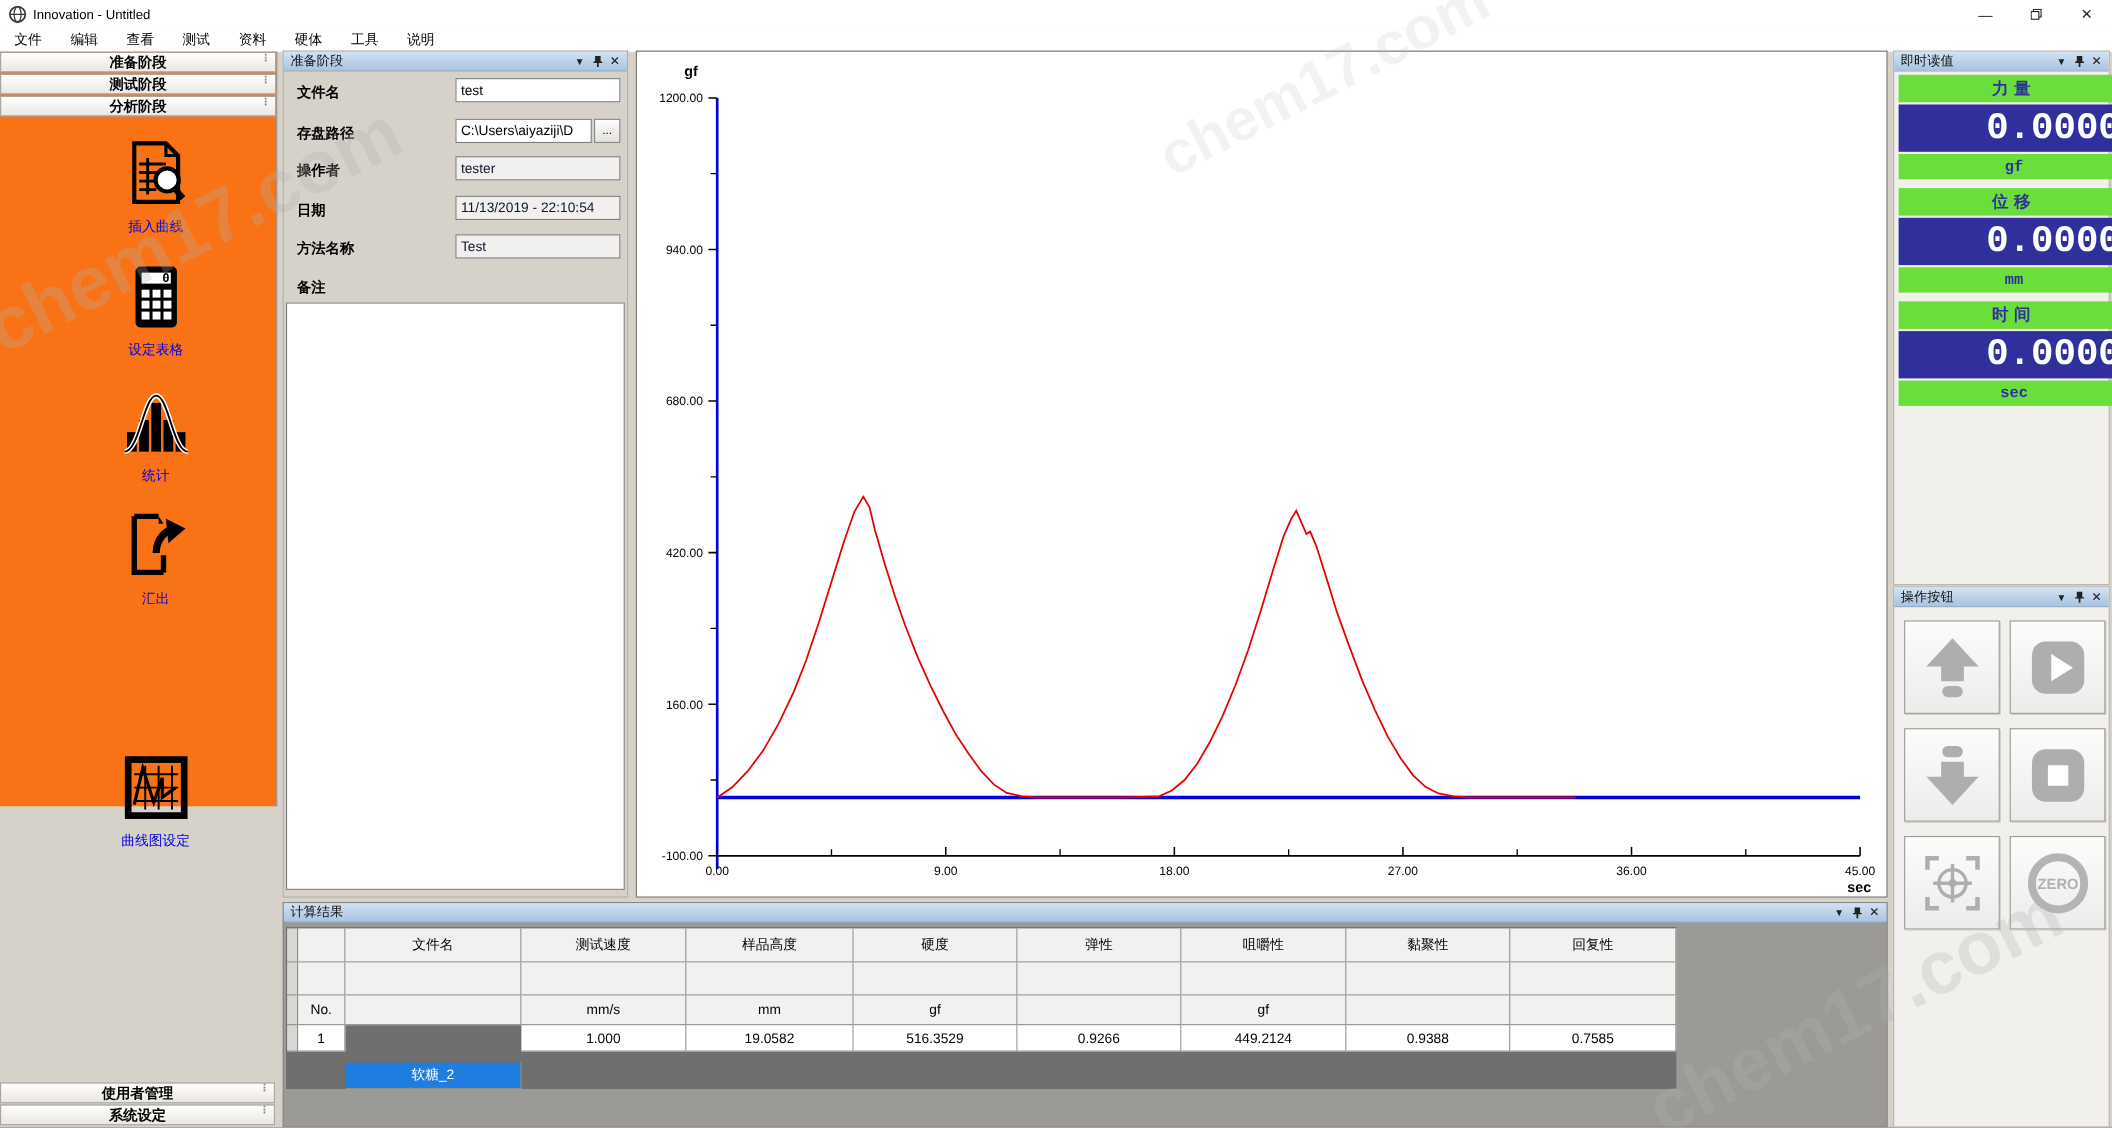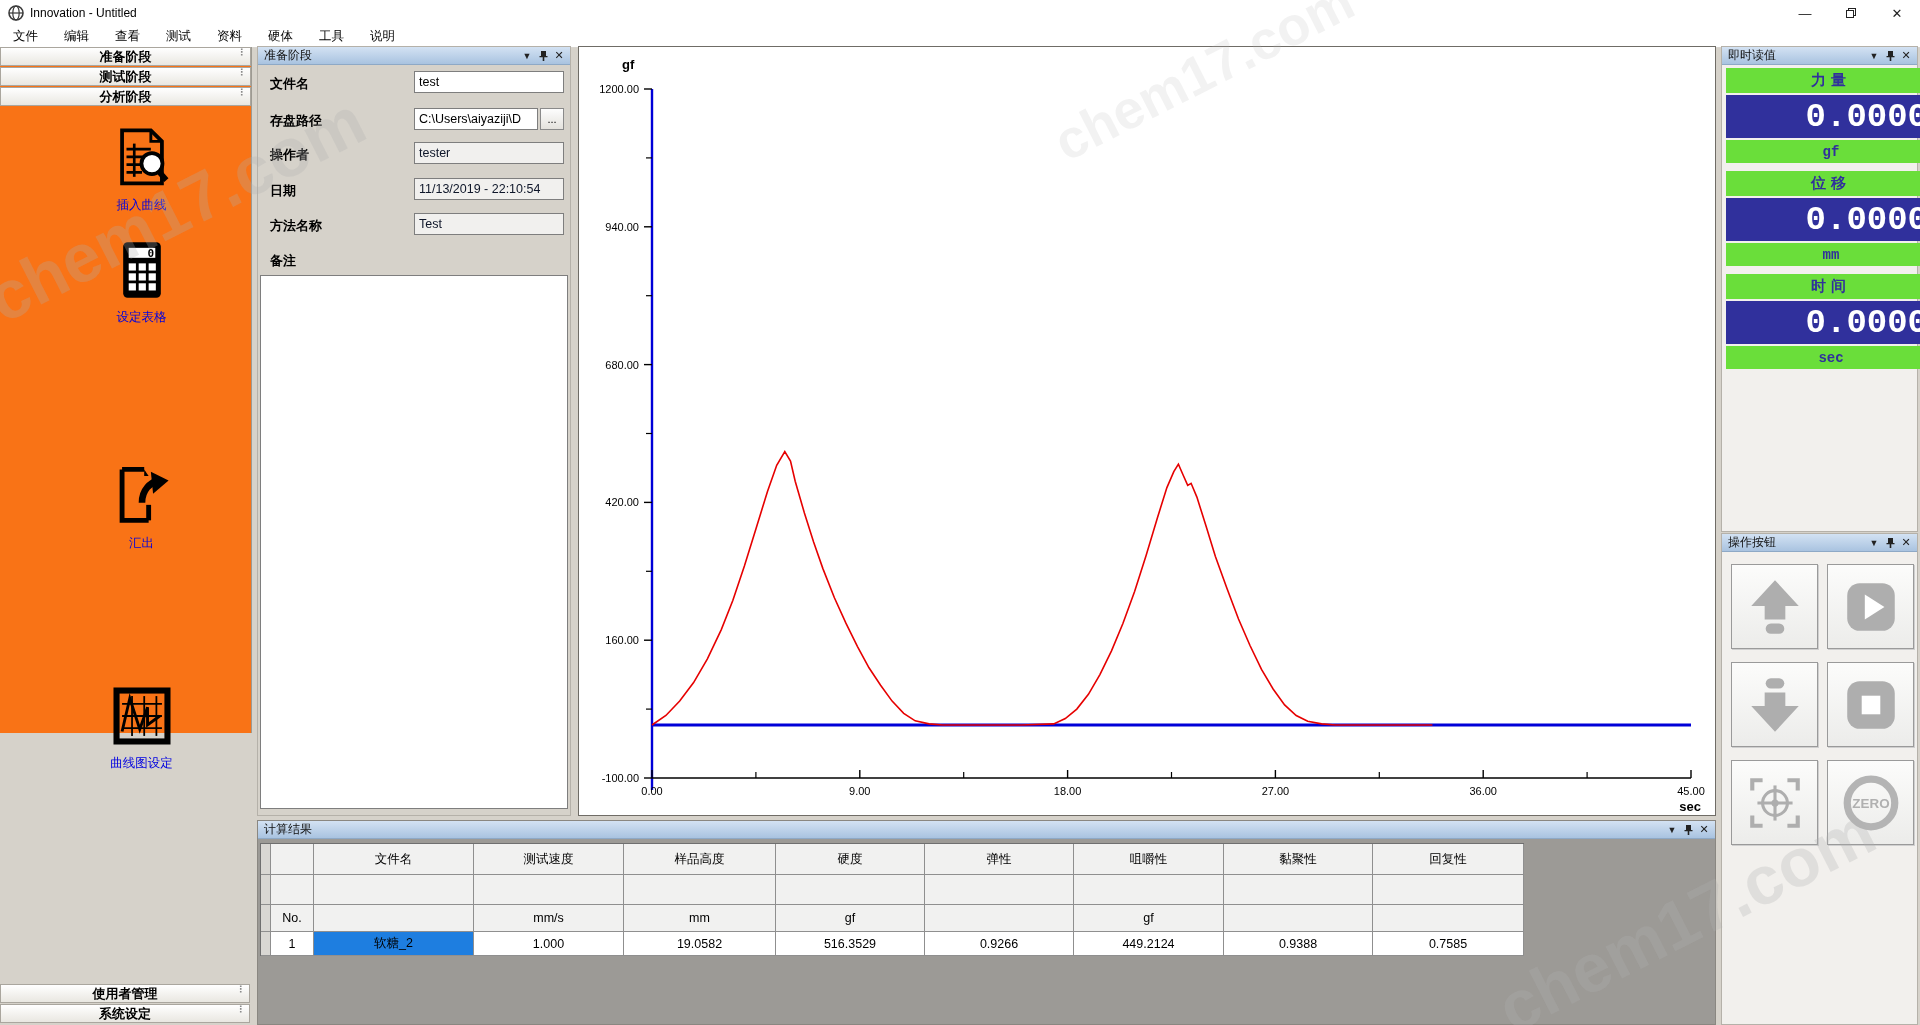--- a/index.html
+++ b/index.html
@@ -70,21 +70,21 @@
   .rtable{position:absolute;left:2px;top:22px;display:grid;
           grid-template-columns:10px 43px 160px 150px 152px 149px 149px 150px 149px 151px;
           grid-auto-rows:auto;border-top:1px solid #6f6f6f;border-left:1px solid #6f6f6f;background:#6f6f6f;}
   .rcell{background:#f1f1f0;border-right:1px solid #8f8f8f;border-bottom:1px solid #8f8f8f;
          font-size:12.5px;display:flex;align-items:center;justify-content:center;color:#000;}
   .rcell.h{height:30px;}
   .rcell.b{height:29px;}
   .rcell.u{height:26px;}
   .rcell.d{height:23px;background:#fff;}
   .rcell.strip{background:#d9d7d3;}
-  .rcell.sel{background:#1e7ee0;color:#000000;}
+  .rcell.sel{background:#1e7ee0;color:#ffffff;margin-top:34px;}
   
   .wm{position:absolute;font-size:68px;font-weight:bold;color:rgba(175,175,175,0.28);
       transform:rotate(-27deg);white-space:nowrap;pointer-events:none;}
 </style>
 </head>
 <body>
 
 <div id="app">
 
   <div class="titlebar">
@@ -156,20 +156,34 @@
             <rect x="25" y="31" width="6.5" height="6.5"></rect>
             <rect x="34" y="31" width="6.5" height="6.5"></rect>
           <rect x="16" y="40" width="6.5" height="6.5"></rect>
             <rect x="25" y="40" width="6.5" height="6.5"></rect>
             <rect x="34" y="40" width="6.5" height="6.5"></rect>
         </g>
       </svg>
       <span class="tlabel">设定表格</span>
     </div>
 
+    <div class="tool" style="top:306px">
+      <svg width="62" height="62" viewBox="0 0 56 56">
+        <g fill="#000">
+          <rect x="4" y="36" width="8" height="16"></rect>
+          <rect x="14" y="26" width="8" height="26"></rect>
+          <rect x="24" y="12" width="8" height="40"></rect>
+          <rect x="34" y="26" width="8" height="26"></rect>
+          <rect x="44" y="36" width="8" height="16"></rect>
+        </g>
+        <path d="M2 52 C14 52 18 6 28 6 C38 6 42 52 54 52" fill="none" stroke="#fff" stroke-width="4"></path>
+        <path d="M2 52 C14 52 18 6 28 6 C38 6 42 52 54 52" fill="none" stroke="#000" stroke-width="1.6"></path>
+      </svg>
+      <span class="tlabel">统计</span>
+    </div>
 
     <div class="tool" style="top:418px">
       <svg width="62" height="62" viewBox="0 0 56 56">
         <path d="M10 4 h20 M10 4 v46 h24" fill="none" stroke="#000" stroke-width="4.4"></path>
         <path d="M34 50 v-14" fill="none" stroke="#000" stroke-width="4.4"></path>
         <path d="M30 4 l4 6 h-4 z" fill="#000"></path>
         <path d="M28 34 c0-12 8-18 14-20" fill="none" stroke="#000" stroke-width="6"></path>
         <polygon points="36,6 52,14 38,26" fill="#000"></polygon>
       </svg>
       <span class="tlabel">汇出</span>

